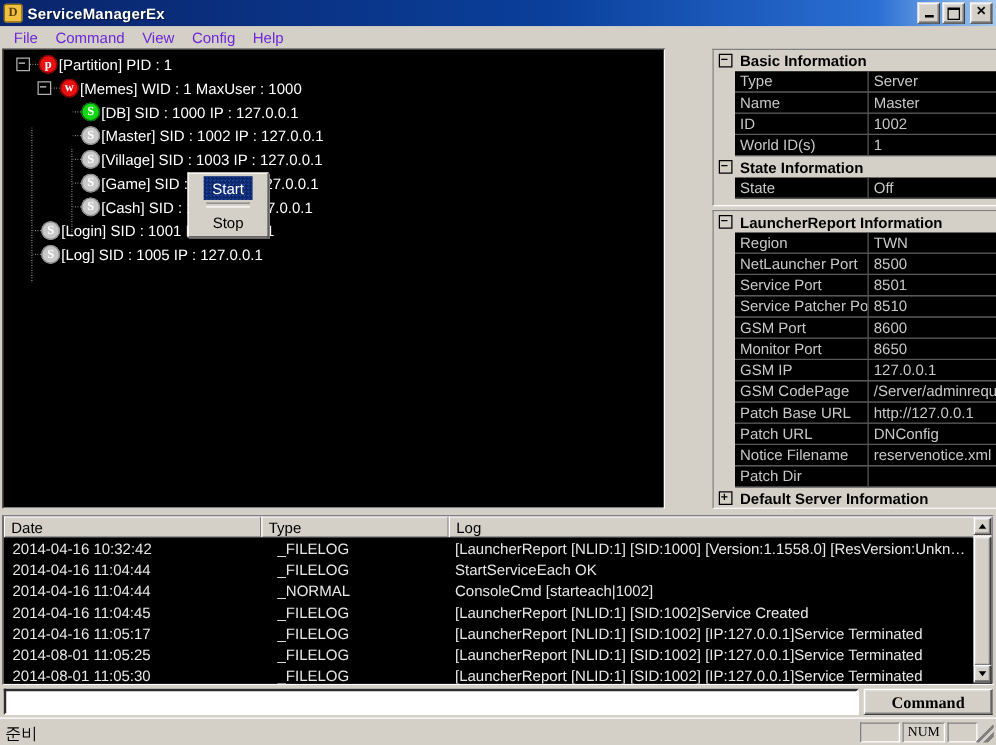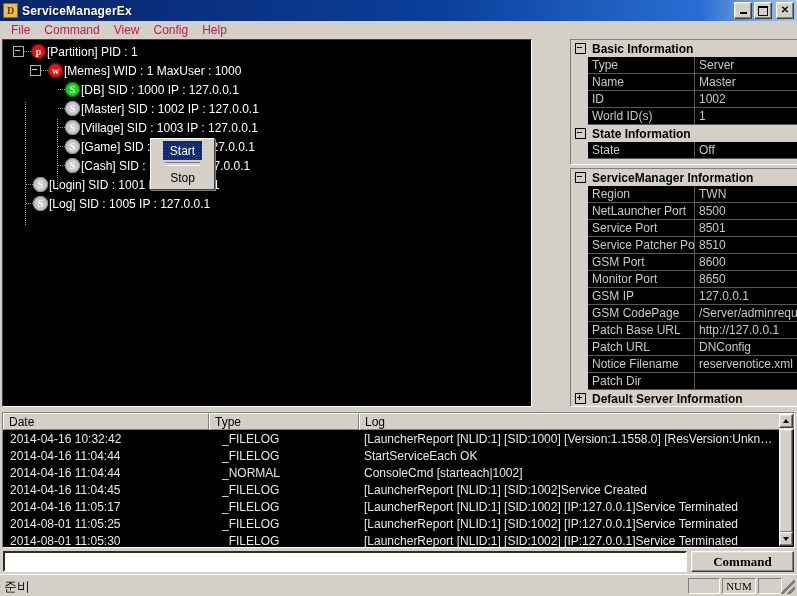--- a/index.html
+++ b/index.html
@@ -53,21 +53,21 @@
   .glyph-max { width:8px; height:7px; border:1px solid #000; border-top-width:2px; }
   .glyph-close { font-size:10px; font-weight:bold; line-height:1; transform: translateY(-1px); }
 
   
   .menubar {
     position: absolute; left: 0; top: 21px; width: 797px; height: 18px;
     background: #d4d0c8; display: flex; align-items: center; padding-left: 4px;
     box-sizing: border-box;
   }
   .menuitem {
-    font-size: 12px; color: #be185d; padding: 1px 7px; cursor: default;
+    font-size: 12px; color: #6d28d9; padding: 1px 7px; cursor: default;
   }
 
   
   .mainarea {
     position: absolute; left: 0; top: 39px; width: 797px; height: 370px;
     background: #d4d0c8;
   }
 
   
   .treepanel {
@@ -419,21 +419,21 @@
               <div class="tri-dn"></div>
             </div>
         </div>
       </div>
 
       <div class="pgrid pg-bot">
         <div class="pg-inner">
 
           <div class="cat">
             <div class="catbox"></div>
-            <span>ServiceManager Information</span>
+            <span>LauncherReport Information</span>
           </div>
 
           <div class="prow">
             <div class="pname">Region</div>
             <div class="pval">TWN</div>
           </div>
           <div class="prow">
             <div class="pname">NetLauncher Port</div>
             <div class="pval">8500</div>
           </div>

